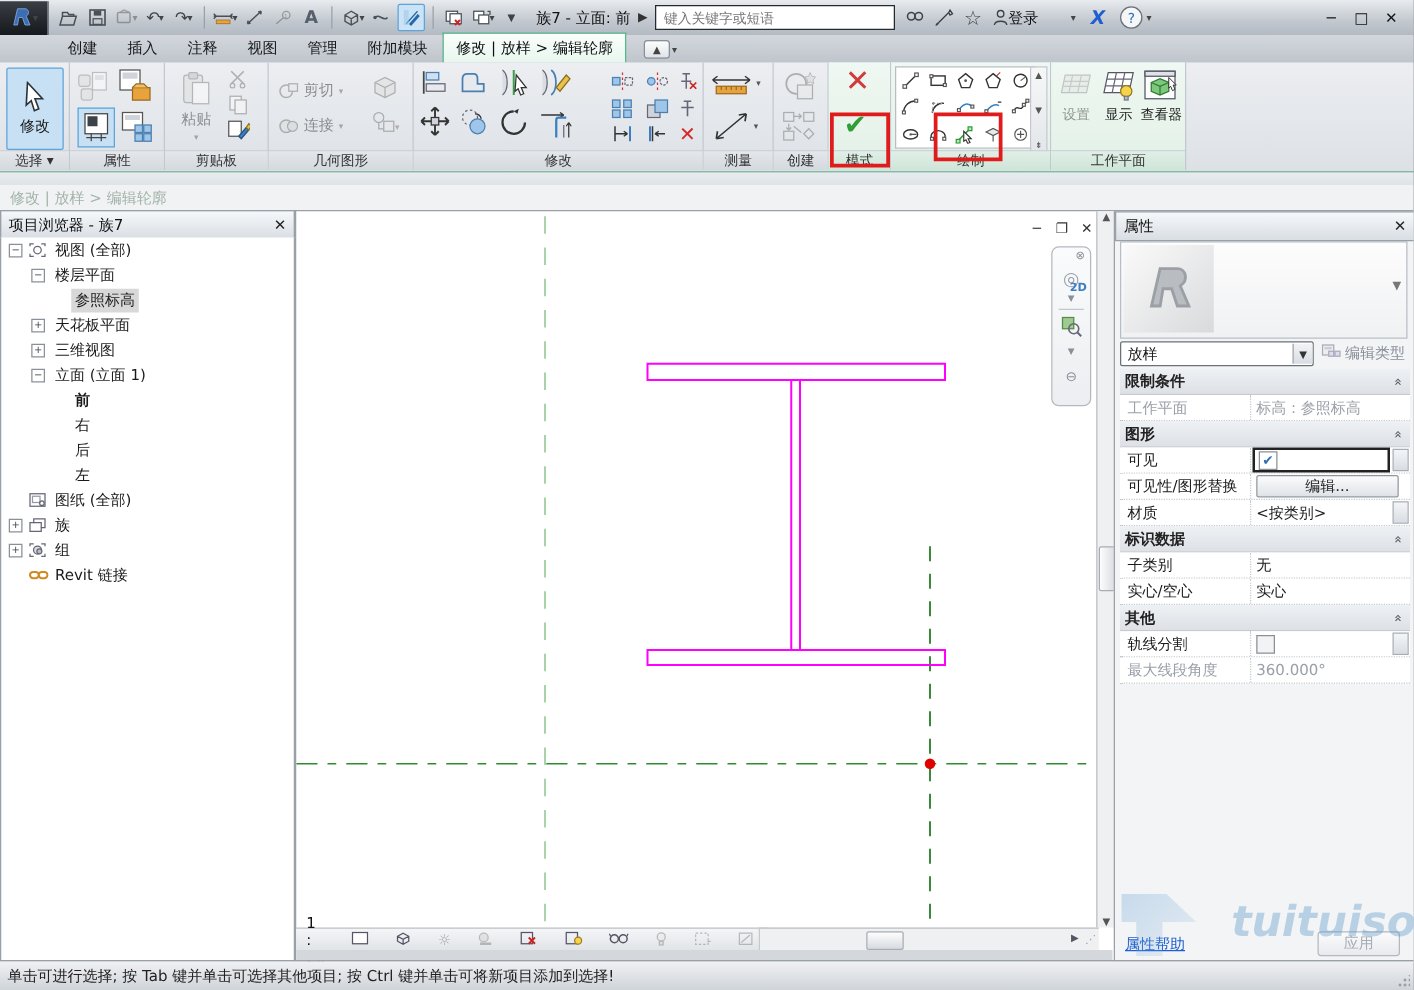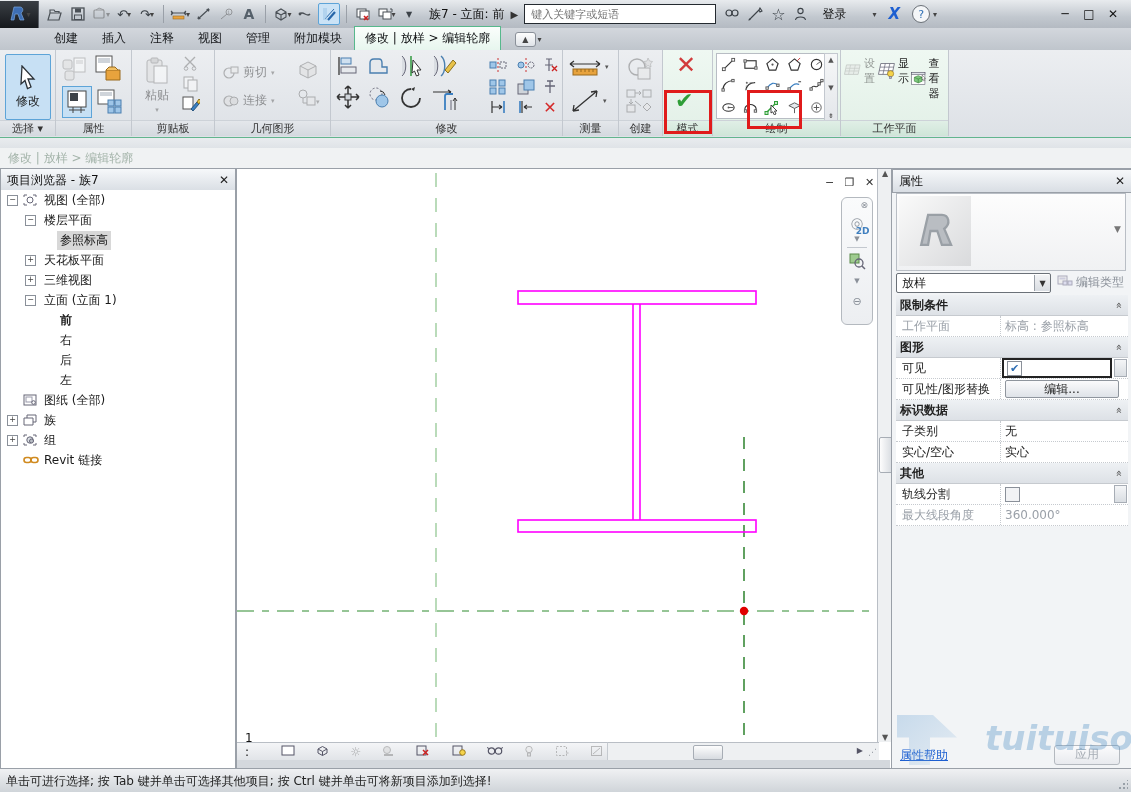--- a/index.html
+++ b/index.html
@@ -12,21 +12,21 @@
   .qbtn{height:20px;min-width:20px;display:flex;align-items:center;justify-content:center;color:#3c4248;font-size:13px;border-radius:2px;}
   .qbtn svg{display:block;}
   .qbtn.active{background:#cbe3f6;border:1px solid #5da4d8;}
   .ddq{font-size:8px;color:#444;margin-left:-1px;}
   .qsep{width:1px;height:18px;background:#9aa0a8;margin:0 3px;}
   .wintitle{margin-left:10px;font-size:12px;color:#111;white-space:nowrap;}
   .flyarrow{margin:0 6px;color:#333;font-size:10px;}
   .searchbox{width:182px;height:18px;background:#fff;border:1px solid #242a30;display:flex;align-items:center;padding:0 4px;}
   .searchbox input{border:0;outline:0;width:100%;color:#777;font-size:11px;font-family:inherit;background:transparent;}
   .tb-ico{margin-left:8px;color:#3c4248;font-size:14px;display:flex;align-items:center;}
-  .signin{margin-left:16px;color:#111;}
+  .signin{margin-left:0;color:#111;}
   .xlogo{color:#1d5fd1;font-weight:bold;font-style:italic;font-size:15px;margin-left:12px;}
   .helpq{width:16px;height:16px;border:1px solid #6b7178;border-radius:50%;display:flex;align-items:center;justify-content:center;font-size:11px;color:#2f6fb4;margin-left:12px;background:#f4f6f8;}
   .winbtns{margin-left:auto;display:flex;gap:4px;padding-right:8px;color:#111;font-weight:bold;}
   .winbtns span{width:20px;text-align:center;}
   
   .tabrow{position:absolute;left:0;top:28px;width:1131px;height:22px;background:linear-gradient(#d3d7dd,#bfc5cc);display:flex;align-items:flex-end;}
   .rtab{padding:3px 12px;color:#16181b;white-space:nowrap;}
   .rtab.first{margin-left:42px;}
   .ctab{background:linear-gradient(#fbfefc,#e7f6ee);border:1px solid #57b88c;border-bottom:0;padding:3px 10px;color:#0d0f11;}
   .paneltoggle{margin-left:14px;margin-bottom:3px;display:flex;align-items:center;gap:2px;color:#444;font-size:8px;}
@@ -41,21 +41,21 @@
   .sel-modify{left:5px;top:4px;width:44px;height:64px;background:#c7e0f4;border:1px solid #5da4d8;}
   .dis{opacity:.45;filter:grayscale(1);}
   .mini{width:18px;height:18px;display:flex;align-items:center;justify-content:center;}
   .dd8{font-size:7px;color:#555;}
   .modegrid span{display:block;text-align:center;}
   .redx{color:#d23b3b;font-weight:bold;font-size:24px;line-height:22px;}
   .grncheck{color:#2f9e37;font-size:22px;line-height:22px;}
   .drawgrid{position:absolute;left:3px;top:3px;width:110px;height:64px;background:#fff;border:1px solid #b8bdc4;display:grid;grid-template-columns:repeat(5,1fr);}
   .drawgrid .dcell{display:flex;align-items:center;justify-content:center;height:21px;}
   .drawscroll{position:absolute;right:2px;top:3px;width:12px;height:64px;border:1px solid #c3c8cf;background:linear-gradient(#f6f7f8,#e3e6ea);display:flex;flex-direction:column;align-items:center;justify-content:space-between;font-size:7px;color:#555;padding:2px 0;}
-  .wpbtn{position:absolute;top:6px;width:36px;display:flex;flex-direction:row;align-items:center;gap:2px;font-size:11px;color:#222;}
+  .wpbtn{position:absolute;top:6px;width:36px;display:flex;flex-direction:column;align-items:center;gap:2px;font-size:11px;color:#222;}
   .redbox{position:absolute;border:3px solid #e01b1b;background:transparent;z-index:40;}
   .optionsbar{position:absolute;left:0;top:148px;width:1131px;height:20px;background:#f0f2f3;border-bottom:1px solid #aab0b7;display:flex;align-items:center;}
   .optionsbar .crumb{margin-left:8px;color:#a4b4aa;}
   
   .main{position:absolute;left:0;top:168px;width:1131px;height:600px;background:#bfc5cc;}
   .phead{height:22px;background:linear-gradient(#f6f8fa,#d9dee4);border:1px solid #9aa0a8;display:flex;align-items:center;padding:0 6px;color:#111;}
   .phead .x{margin-left:auto;font-weight:bold;color:#222;}
   .browser{position:absolute;left:0;top:0;width:236px;height:600px;}
   .btree{position:absolute;left:0;top:22px;width:234px;height:578px;background:#fff;border:1px solid #9aa0a8;border-top:0;overflow:hidden;}
   .trow{height:20px;display:flex;align-items:center;white-space:nowrap;}
@@ -879,20 +879,25 @@
               </span>
             </span>
           <span class="microbtn"></span>
         </div>
         <div class="prow">
           <span class="lab">可见性/图形替换</span>
           <span class="val">
               <span class="editbtn">编辑...</span>
             </span>
         </div>
+        <div class="prow">
+          <span class="lab">材质</span>
+          <span class="val">&lt;按类别&gt;</span>
+          <span class="microbtn"></span>
+        </div>
         <div class="psec">
             <span>标识数据</span>
             <span class="chev">»</span>
           </div>
         <div class="prow">
           <span class="lab">子类别</span>
           <span class="val">无</span>
         </div>
         <div class="prow">
           <span class="lab">实心/空心</span>

